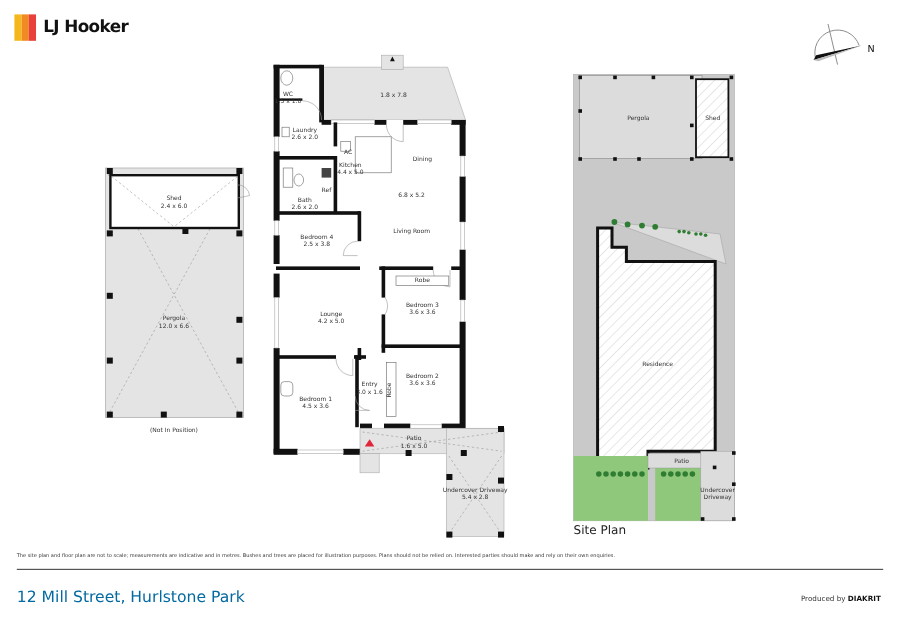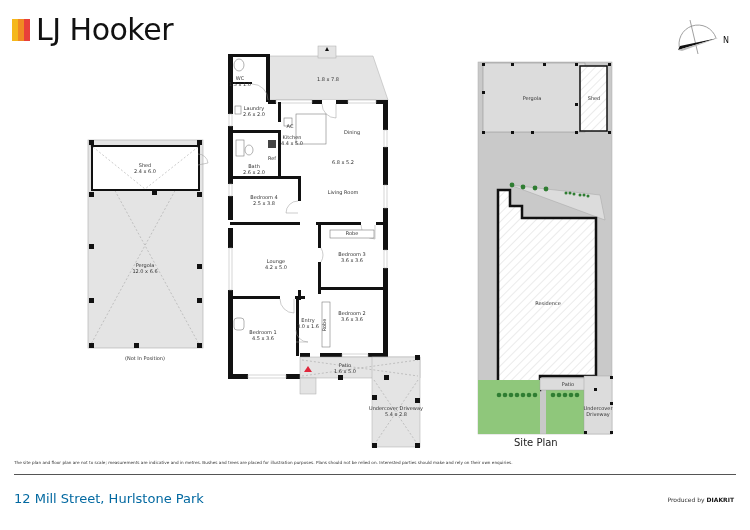--- a/index.html
+++ b/index.html
@@ -1,25 +1,25 @@
 <!DOCTYPE html>
 <html><head>
 <meta charset="utf-8">
 <style>
   html, body { margin: 0; padding: 0; background: #ffffff; }
   body { width: 750px; height: 530px; position: relative; overflow: hidden; font-family: "Liberation Sans", sans-serif; }
   .abs { position: absolute; }
   .logo { left: 12px; top: 12px; display: flex; align-items: center; }
   .logo-bars { display: flex; height: 22px; margin-right: 6px; }
   .logo-bars span { width: 6px; height: 22px; display: block; }
-  .logo-text { font-family: "DejaVu Sans", sans-serif; font-size: 30px; font-weight: normal; color: #111; letter-spacing: -0.5px; }
+  .logo-text { font-family: "DejaVu Sans", sans-serif; font-size: 14px; font-weight: bold; color: #111; letter-spacing: -0.5px; }
   .compass { left: 676px; top: 18px; width: 54px; height: 36px; }
   .plan { left: 0; top: 0; width: 750px; height: 460px; }
   .lbl { font-family: "DejaVu Sans", sans-serif; font-size: 5px; fill: #333; text-anchor: middle; }
-  .site-title { left: 478px; top: 437px; font-family: "DejaVu Sans", sans-serif; font-size: 10px; color: #222; margin-left: 36px; }
+  .site-title { left: 478px; top: 437px; font-family: "DejaVu Sans", sans-serif; font-size: 10px; color: #222; }
   .disclaimer { left: 14px; top: 460px; font-family: "DejaVu Sans", sans-serif; font-size: 4.2px; color: #333; white-space: nowrap; }
   .rule { left: 14px; top: 474px; width: 722px; height: 1px; background: #555; }
   .address { left: 14px; top: 491px; font-family: "DejaVu Sans", sans-serif; font-size: 13px; color: #0369a1; }
   .produced { right: 16px; top: 496px; font-family: "DejaVu Sans", sans-serif; font-size: 6px; color: #333; }
   .produced b { font-weight: bold; color: #111; }
 </style>
 </head>
 <body>
 
 <div class="abs logo">

